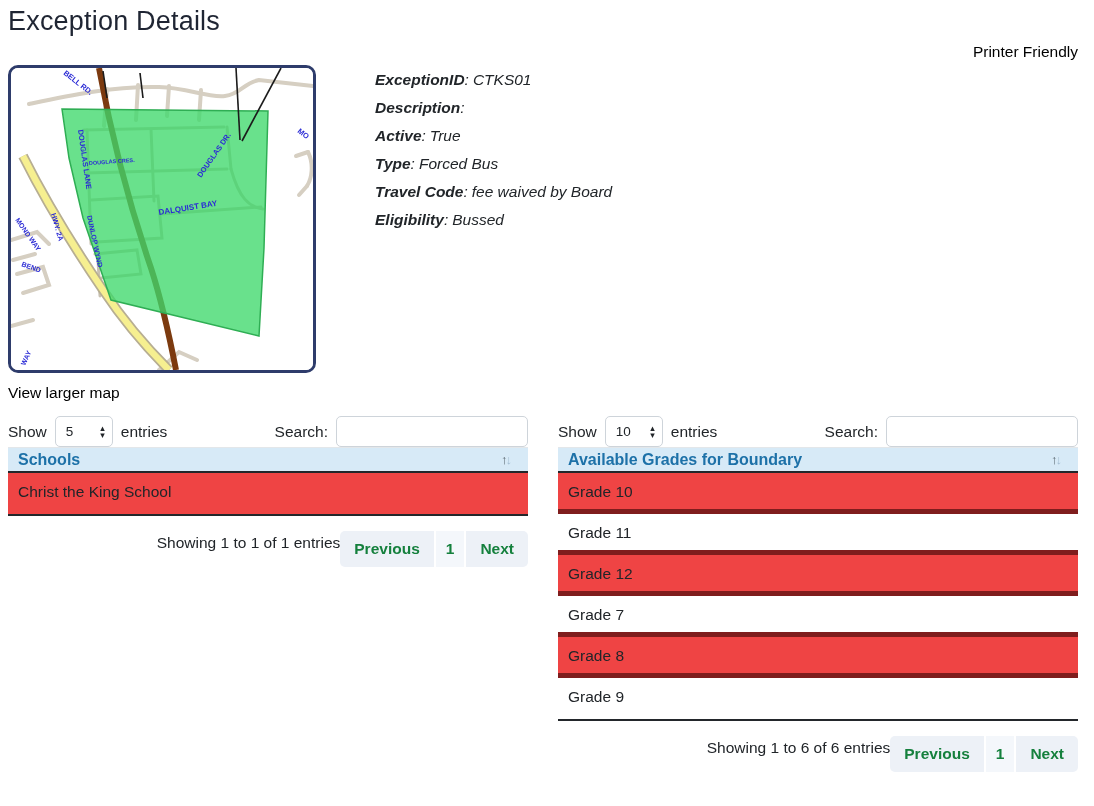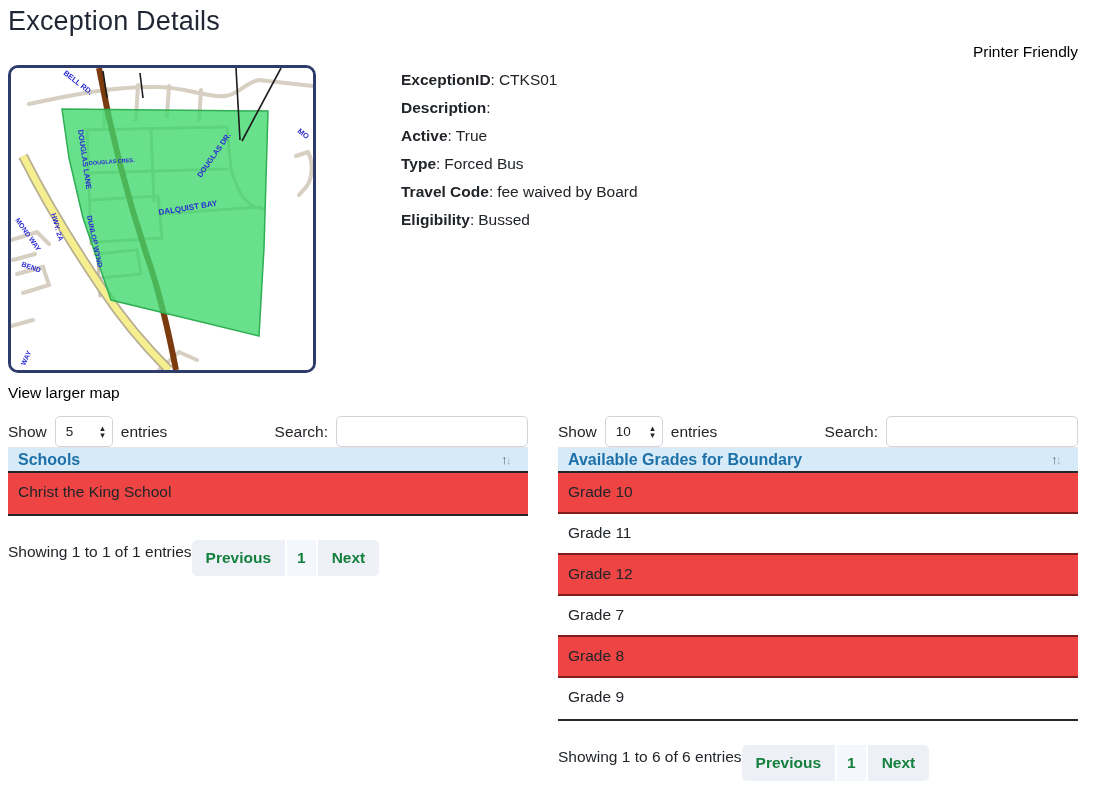--- a/index.html
+++ b/index.html
@@ -21,21 +21,21 @@
   
   .top-section { display: flex; align-items: flex-start; }
   .map-col { width: 308px; }
   .map-box {
     width: 308px; height: 308px; border: 3px solid #2e3c6b;
     border-radius: 10px; overflow: hidden; background: #fff;
   }
   .map-box svg { display: block; }
   .view-larger { display: inline-block; margin-top: 11px; }
 
-  .details-col { margin-left: 85px; padding-top: 1px; }
+  .details-col { margin-left: 59px; padding-top: 1px; font-style: italic; }
   .detail-line { font-size: 15.5px; line-height: 28px; }
   .detail-label { font-weight: 700; }
   .detail-value { margin-left: 4px; }
 
   
   .tables-section { display: flex; gap: 30px; margin-top: 4px; }
   .table-col { width: 520px; }
 
   .dt-controls {
     display: flex; justify-content: space-between; align-items: center;
@@ -66,26 +66,26 @@
     padding: 10px 10px 10px 10px; height: 26px; cursor: pointer;
   }
   .dt-head .title { font-size: 16px; font-weight: 700; }
   .sort-icon { font-size: 13px; letter-spacing: -2px; padding-right: 8px; }
   .sort-icon .up { color: #59656f; }
   .sort-icon .down { color: #a4bed3; }
 
   .dt-body { border-bottom: 2px solid #23272b; }
   .dt-row {
     padding: 10px 10px; font-size: 15.5px; height: 41px;
-    border-bottom: 2px solid #7f1d1d; background: #ffffff;
+    border-bottom: 5px solid #7f1d1d; background: #ffffff;
   }
   .dt-row:last-child { border-bottom: none; }
   .dt-row.odd { background: #ef4444; }
 
-  .dt-footer { display: flex; justify-content: flex-start; align-items: flex-start; margin-top: 24px; }
+  .dt-footer { display: flex; justify-content: flex-end; align-items: flex-start; margin-top: 15px; }
   .dt-info { font-size: 15.5px; padding-top: 3px; }
   .pagination { display: flex; gap: 2px; }
   .pg-item {
     background: #edf1f7; color: #15803d; font-weight: 700; font-size: 15.5px;
     padding: 9px 13px; cursor: default; user-select: none;
   }
   .pg-item.pg-prev { border-radius: 5px 0 0 5px; padding: 9px 14px; }
   .pg-item.pg-next { border-radius: 0 5px 5px 0; padding: 9px 14px; }
   .pg-item.pg-num { background: #f4f7fb; padding: 9px 10px; }
 </style>

